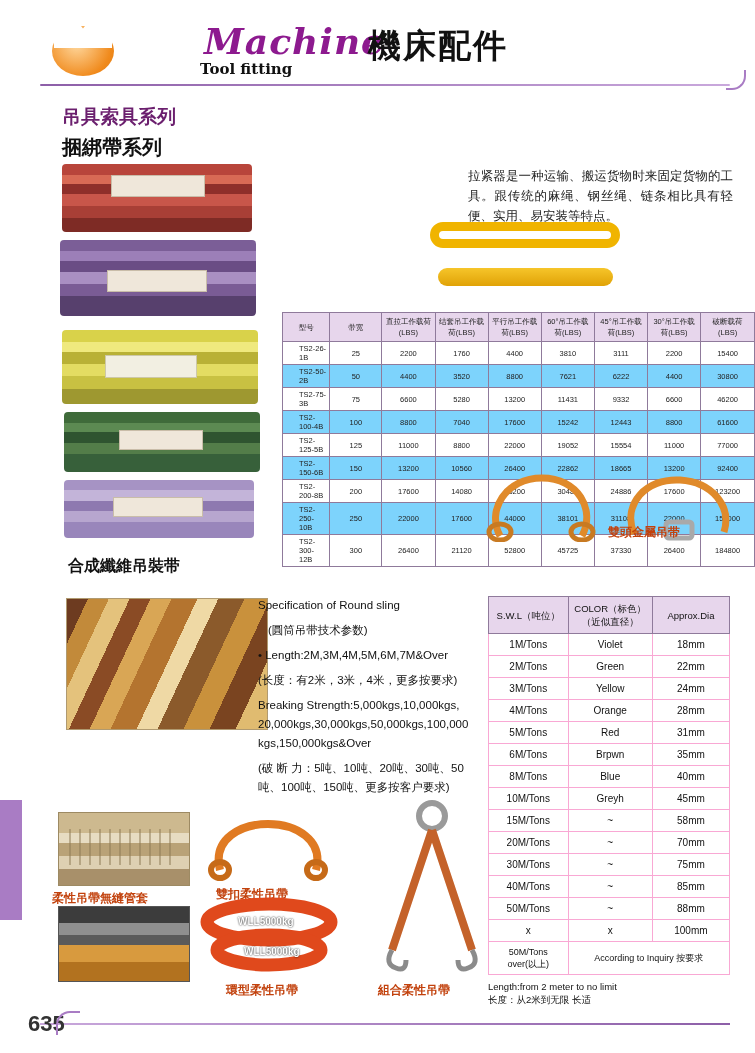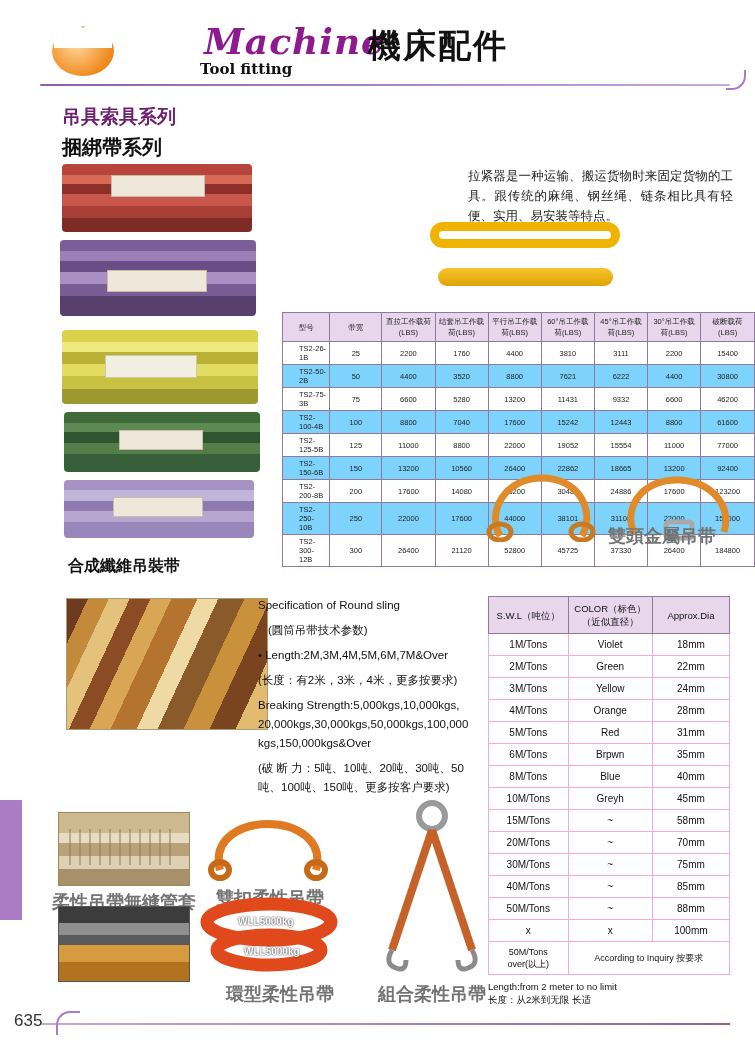--- a/index.html
+++ b/index.html
@@ -106,22 +106,22 @@
     text-align: justify;
   }
 
   
   .photo {
     position: absolute;
     overflow: hidden;
   }
   .cap {
     position: absolute;
-    font-size: 18px;
-    color: #737373;
+    font-size: 12px;
+    color: #c2410c;
     font-weight: bold;
   }
 
   
   .strap-red {
     left: 62px; top: 164px; width: 190px; height: 68px;
     background: linear-gradient(180deg,#b8453b 0 16%, #d86a55 16% 30%, #8e2f2a 30% 44%, #c8564a 44% 62%, #a83f36 62% 80%, #7e2b25 80% 100%);
     border-radius: 4px;
   }
   .strap-red::after {
@@ -322,23 +322,23 @@
     width: 755px; height: 22px;
   }
   .footer-line {
     position: absolute;
     left: 40px; top: 10px;
     width: 690px; height: 2px;
     background: linear-gradient(to right, #c9a8dc, #8d5fa8);
   }
   .page-num {
     position: absolute;
-    left: 14px; top: -2px;
-    font-size: 17px;
-    font-weight: normal;
+    left: 28px; top: -2px;
+    font-size: 22px;
+    font-weight: bold;
     color: #333;
   }
   .footer-cap {
     position: absolute;
     left: 56px; top: -2px;
     width: 22px; height: 22px;
     border-left: 2px solid #a97cc4;
     border-top: 2px solid #a97cc4;
     border-radius: 14px 0 0 0;
   }

